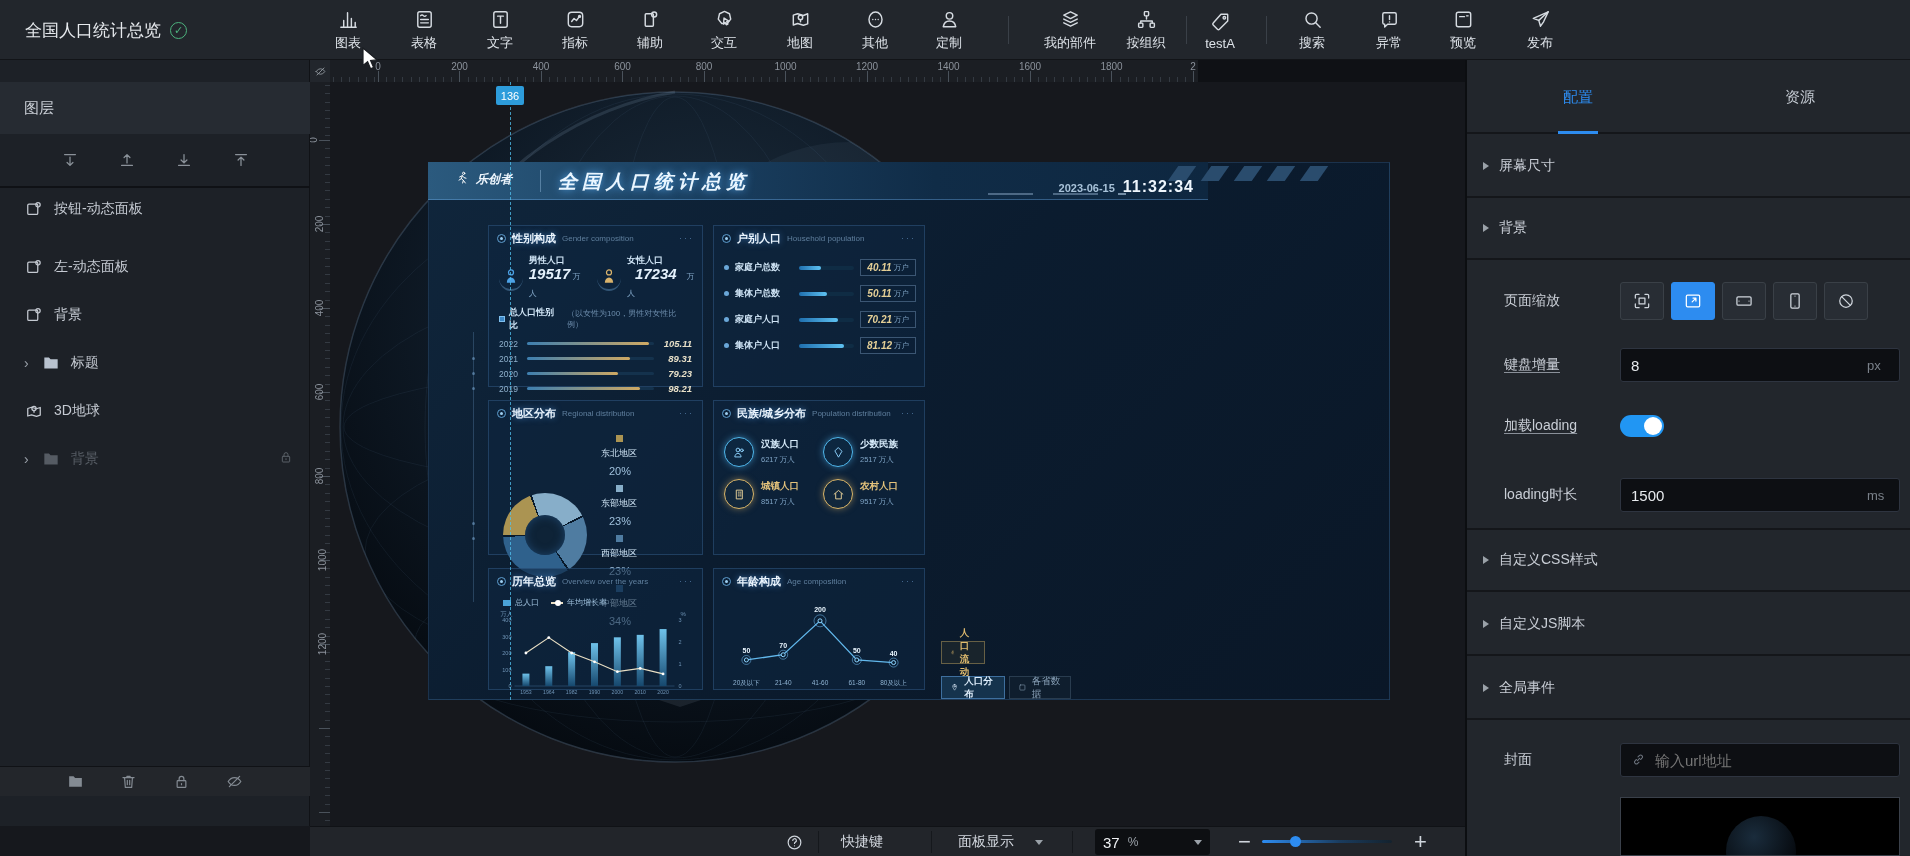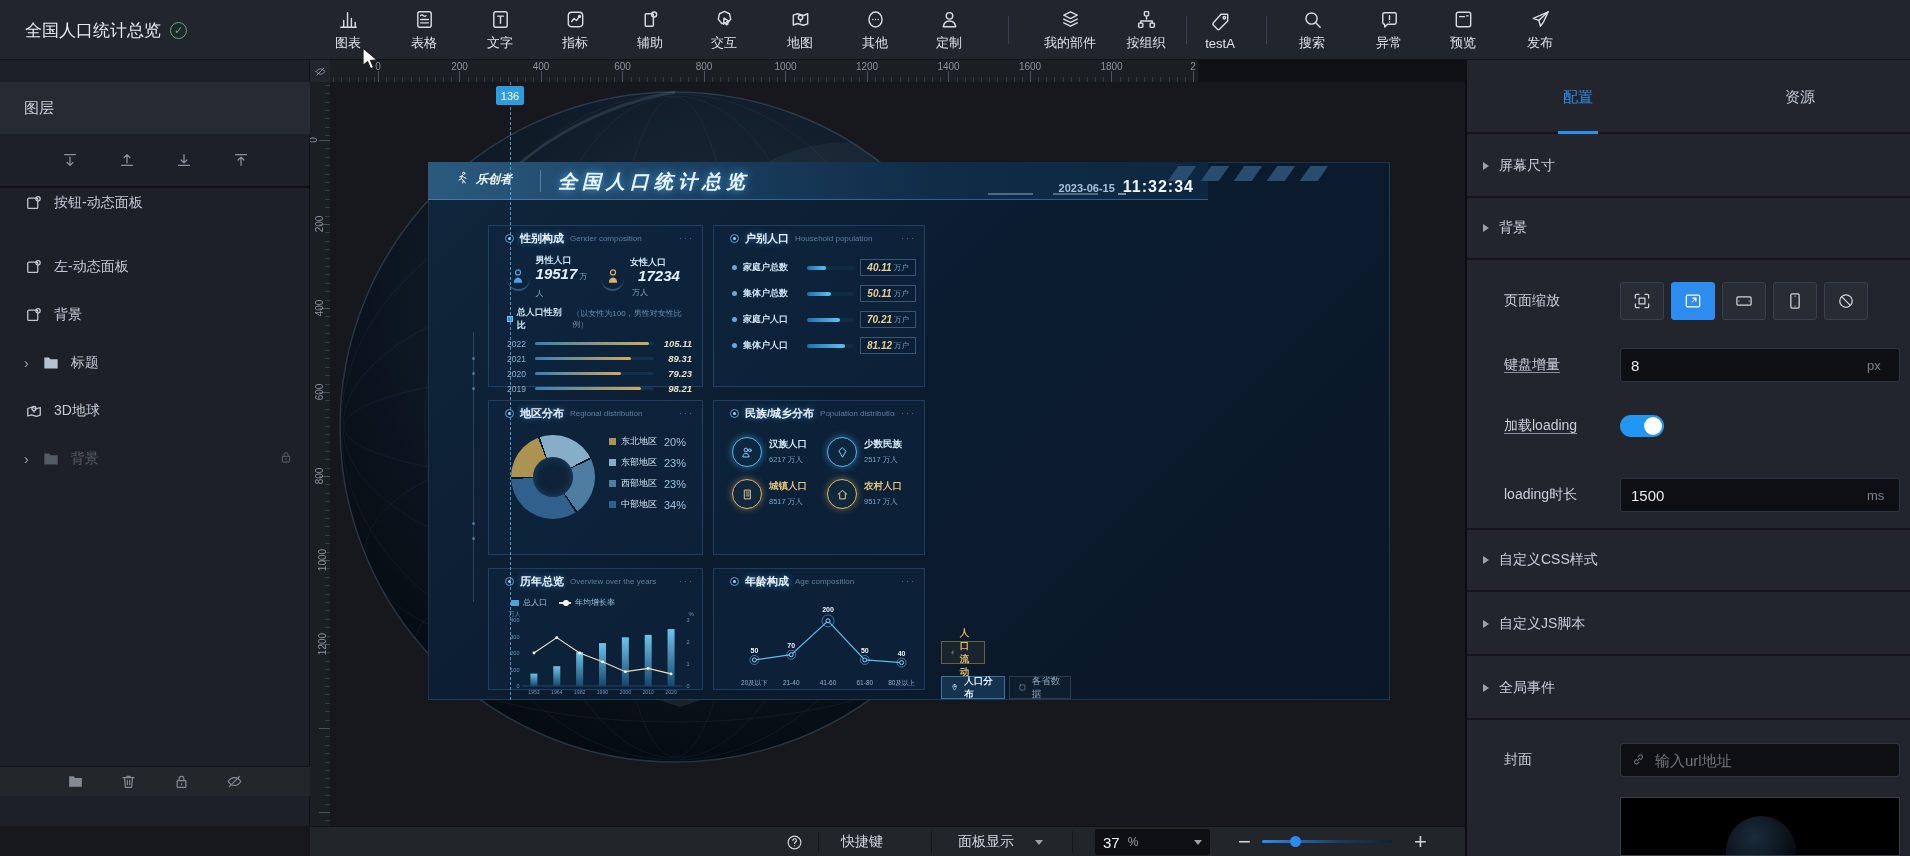--- a/index.html
+++ b/index.html
@@ -43,21 +43,21 @@
   #dash-logo-div{position:absolute;left:112px;top:8px;width:1px;height:22px;background:rgba(180,220,255,.35);}
   #dash-title{position:absolute;left:130px;top:7px;font-size:19px;font-weight:bold;font-style:italic;letter-spacing:5px;color:#eaf6ff;text-shadow:0 0 9px rgba(90,180,255,.9);white-space:nowrap;}
   .hdr-dash{position:absolute;top:31px;height:2px;background:rgba(170,200,230,.4);}
   .stripe{position:absolute;top:4px;width:18px;height:15px;background:#2a4c6d;transform:skewX(-35deg);}
   #dash-datetime{position:absolute;right:14px;top:16px;display:flex;align-items:baseline;gap:8px;}
   #dash-date{font-size:11px;color:#a8c2d9;font-weight:bold;}
   #dash-time{font-size:16px;color:#eef6fd;font-weight:bold;letter-spacing:1px;}
   .deco-strip{position:absolute;width:1px;background:rgba(110,160,210,.28);}
   .deco-dot{position:absolute;width:3px;height:3px;border-radius:50%;background:rgba(130,180,225,.5);}
   
-  .dpanel{position:absolute;background:rgba(14,38,63,.58);border:1px solid rgba(62,110,160,.38);padding-left:8px;}
+  .dpanel{position:absolute;background:rgba(14,38,63,.58);border:1px solid rgba(62,110,160,.38);}
   .dp-head{position:relative;height:24px;display:flex;align-items:center;padding:0 8px;gap:6px;}
   .dp-dot{width:9px;height:9px;border-radius:50%;border:1px solid #5f9fd0;display:flex;align-items:center;justify-content:center;flex:0 0 auto;}
   .dp-dot i{width:3px;height:3px;border-radius:50%;background:#9fd0f2;}
   .dp-title{font-size:11px;font-weight:bold;color:#eaf4fd;white-space:nowrap;text-shadow:0 0 6px rgba(90,170,255,.6);}
   .dp-sub{font-size:8px;color:#5f7f9d;white-space:nowrap;overflow:hidden;flex:1;}
   .dp-dots{font-size:9px;color:#4a7099;letter-spacing:2px;flex:0 0 auto;}
   
   .g-stats{display:flex;padding:4px 6px 2px 10px;gap:14px;}
   .g-item{display:flex;align-items:center;gap:6px;}
   .g-ic{width:26px;height:26px;display:flex;align-items:center;justify-content:center;border-bottom:2px solid rgba(120,180,230,.35);border-radius:50%;}
@@ -79,21 +79,21 @@
   .h-lab{font-size:9px;font-weight:bold;color:#cfe4f5;width:58px;}
   .h-track{flex:1;height:4px;background:#0f2c44;border-radius:2px;position:relative;}
   .h-fill{position:absolute;left:0;top:0;height:4px;border-radius:2px;background:linear-gradient(90deg,#1f6fae,#5ec2f2);}
   .h-valbox{width:56px;height:17px;border:1px solid rgba(150,190,230,.35);display:flex;align-items:center;justify-content:center;gap:2px;position:relative;background:rgba(10,30,52,.4);}
   .h-val{font-size:10px;font-weight:bold;font-style:italic;color:#e4cf96;}
   .h-unit{font-size:7.5px;color:#7fa3c4;}
   
   .r-body{display:flex;align-items:center;padding:10px 6px 0 14px;gap:14px;}
   .donut{width:84px;height:84px;border-radius:50%;position:relative;}
   .donut .hole{position:absolute;left:22px;top:22px;width:40px;height:40px;border-radius:50%;background:#0e2337;box-shadow:0 0 10px rgba(40,90,140,.6) inset;}
-  .leg-row{display:flex;align-items:center;gap:5px;margin-bottom:8px;}
+  .leg-row{display:flex;align-items:center;gap:5px;margin-bottom:8px;flex-direction:column;}
   .leg-sw{width:7px;height:7px;}
   .leg-lab{font-size:9px;color:#cfe4f5;}
   .leg-pct{font-size:11px;color:#9fc0dc;margin-left:2px;}
   
   .e-grid{display:grid;grid-template-columns:1fr 1fr;gap:12px 6px;padding:12px 8px 0 10px;}
   .e-item{display:flex;align-items:center;gap:7px;}
   .e-circ{width:30px;height:30px;border-radius:50%;display:flex;align-items:center;justify-content:center;background:radial-gradient(circle at 50% 40%,#123least,#0e2940);flex:0 0 auto;}
   .e-circ.blue{border:1.5px solid #4fb6ea;box-shadow:0 0 7px rgba(80,180,240,.55);color:#8fd4ff;background:#0d2740;}
   .e-circ.gold{border:1.5px solid #d8b468;box-shadow:0 0 7px rgba(220,180,100,.5);color:#ecd49a;background:#11273c;}
   .e-lab{font-size:9.5px;font-weight:bold;}
@@ -307,21 +307,21 @@
           </svg>
         </span>
         <span style="display:flex">
           <svg width="20" height="20" viewBox="0 0 24 24" fill="none" stroke="currentColor" stroke-width="1.5" stroke-linecap="round" stroke-linejoin="round" style="color:currentColor">
             <path d="M5.5 5.5h13"></path>
             <path d="M12 18.5v-10M8.5 12 12 8.5l3.5 3.5"></path>
           </svg>
         </span>
       </div>
     <div id="layer-list">
-        <div class="layer-row" style="top:119px">
+        <div class="layer-row" style="top:125px">
           <svg width="20" height="20" viewBox="0 0 24 24" fill="none" stroke="currentColor" stroke-width="1.5" stroke-linecap="round" stroke-linejoin="round" style="color:currentColor">
             <rect x="4.5" y="6" width="12" height="12.5" rx="1.5"></rect>
             <circle cx="16.8" cy="7" r="2.6"></circle>
           </svg>
           <span>按钮-动态面板</span>
         </div>
         <div class="layer-row" style="top:183px">
           <svg width="20" height="20" viewBox="0 0 24 24" fill="none" stroke="currentColor" stroke-width="1.5" stroke-linecap="round" stroke-linejoin="round" style="color:currentColor">
             <rect x="4.5" y="6" width="12" height="12.5" rx="1.5"></rect>
             <circle cx="16.8" cy="7" r="2.6"></circle>

